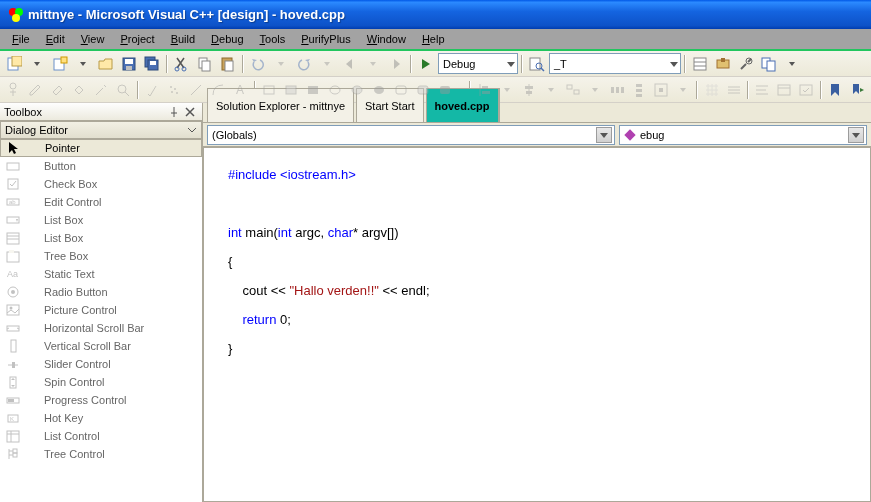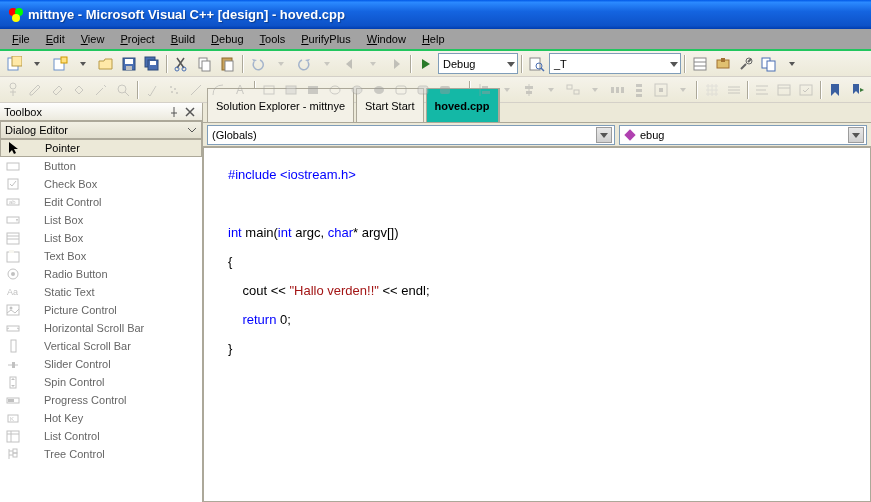--- a/index.html
+++ b/index.html
@@ -540,38 +540,38 @@
           </span>
           <span>List Box</span>
         </div>
         <div class="tool-item">
           <span class="ti-icon">
             <svg width="14" height="14">
               <rect x="1" y="3" width="12" height="10" fill="none" stroke="#999"></rect>
               <rect x="3" y="1" width="5" height="3" fill="#f3f1e7"></rect>
             </svg>
           </span>
-          <span>Text Box</span>
+          <span>Tree Box</span>
+        </div>
+        <div class="tool-item">
+          <span class="ti-icon">
+            <svg width="14" height="14">
+              <text x="1" y="10" font-size="9" fill="#999">Aa</text>
+            </svg>
+          </span>
+          <span>Static Text</span>
         </div>
         <div class="tool-item">
           <span class="ti-icon">
             <svg width="14" height="14">
               <circle cx="7" cy="7" r="5" fill="none" stroke="#999"></circle>
               <circle cx="7" cy="7" r="2" fill="#999"></circle>
             </svg>
           </span>
           <span>Radio Button</span>
-        </div>
-        <div class="tool-item">
-          <span class="ti-icon">
-            <svg width="14" height="14">
-              <text x="1" y="10" font-size="9" fill="#999">Aa</text>
-            </svg>
-          </span>
-          <span>Static Text</span>
         </div>
         <div class="tool-item">
           <span class="ti-icon">
             <svg width="14" height="14">
               <rect x="1" y="2" width="12" height="10" fill="none" stroke="#999"></rect>
               <circle cx="5" cy="5" r="1.5" fill="#999"></circle>
               <path d="M1 10 L5 7 L9 10 L13 6" stroke="#999" fill="none"></path>
             </svg>
           </span>
           <span>Picture Control</span>

